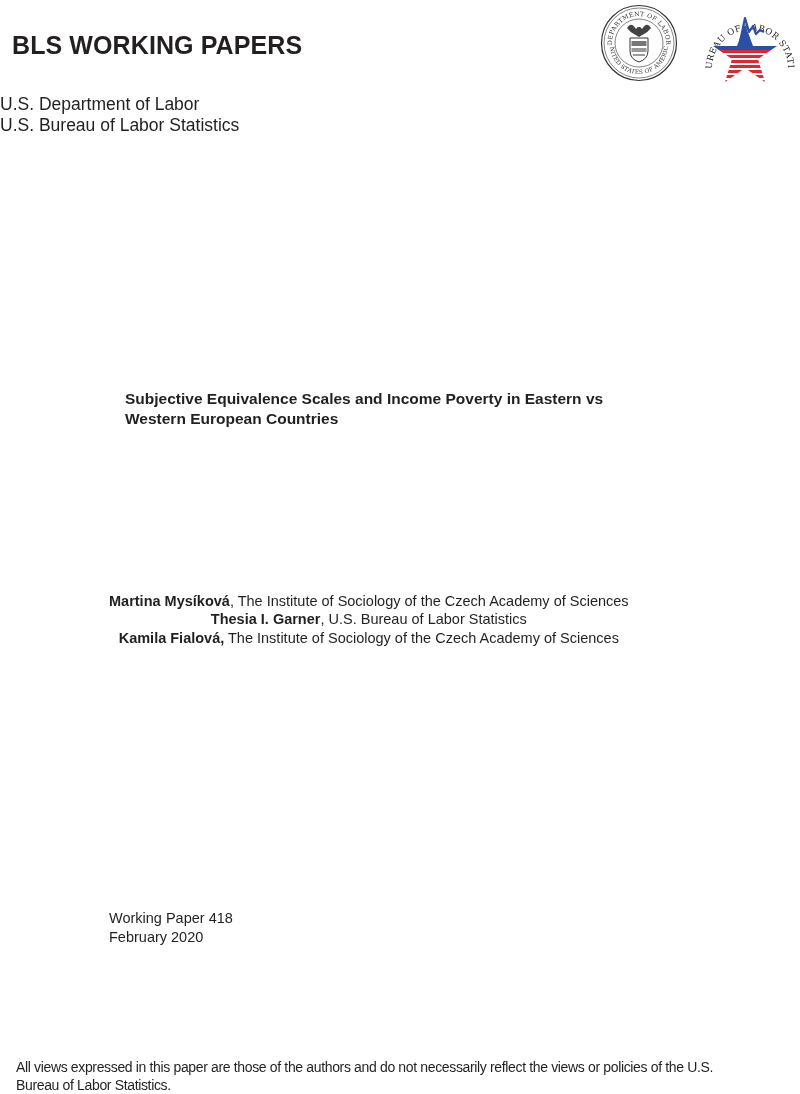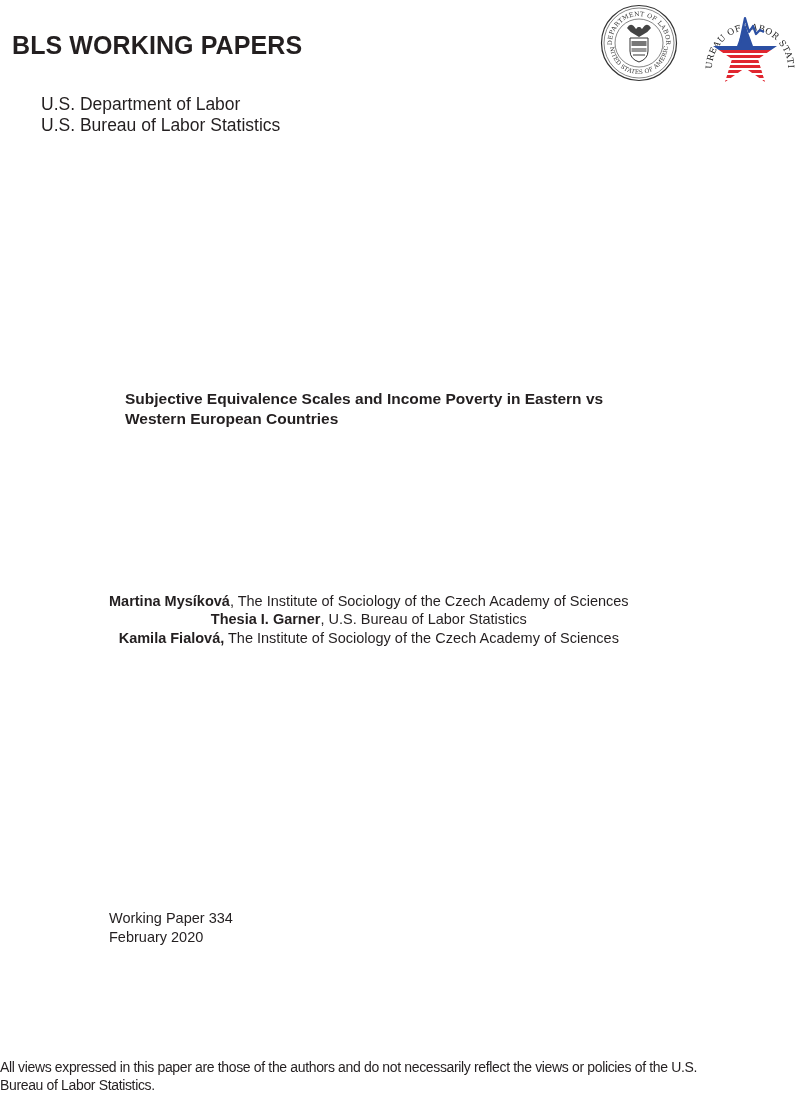--- a/index.html
+++ b/index.html
@@ -6,33 +6,33 @@
     body {
       width: 800px; height: 1094px; position: relative; overflow: hidden;
       font-family: "Liberation Sans", sans-serif; color: #231f20;
     }
     .abs { position: absolute; }
     .series-title {
       left: 12px; top: 29px; font-size: 25px; font-weight: bold; letter-spacing: 0.1px;
       line-height: 32px; margin: 0;
     }
     .agency { left: 0; top: 94px; font-size: 17.5px; line-height: 21px; }
-    .agency div { white-space: nowrap; margin-left: 41px; }
+    .agency div { white-space: nowrap; }
     .seal { left: 600px; top: 4px; width: 78px; height: 78px; }
     .bls-logo { left: 700px; top: 2px; width: 96px; height: 84px; }
     .paper-title {
       left: 109px; top: 373px; font-size: 15.5px; font-weight: bold; line-height: 20px;
       width: 560px; margin: 16px;
     }
     .authors { left: 109px; top: 592px; font-size: 14.5px; line-height: 18.3px; text-align: center; }
     .authors div { white-space: nowrap; }
     .authors b { font-weight: bold; }
     .wp { left: 109px; top: 909px; font-size: 14.5px; line-height: 18.5px; }
     .disclaimer {
-      left: 0; top: 1058px; font-size: 14px; line-height: 18px; width: 720px;
+      left: 16px; top: 1058px; font-size: 14px; line-height: 18px; width: 720px;
       letter-spacing: -0.35px;
     }
   </style>
 </head>
 <body>
 
 <h1 class="abs series-title">BLS WORKING PAPERS</h1>
 
 <div class="abs agency">
   <div>U.S. Department of Labor</div>
@@ -92,17 +92,17 @@
   <span>Western European Countries</span>
 </h2>
 
 <div class="abs authors">
   <div><b>Martina Mysíková</b><span>, The Institute of Sociology of the Czech Academy of Sciences</span></div>
   <div><b>Thesia I. Garner</b><span>, U.S. Bureau of Labor Statistics</span></div>
   <div><b>Kamila Fialová,</b><span> The Institute of Sociology of the Czech Academy of Sciences</span></div>
 </div>
 
 <div class="abs wp">
-  <div>Working Paper 334</div>
+  <div>Working Paper 418</div>
   <div>February 2020</div>
 </div>
 
 <div class="abs disclaimer">All views expressed in this paper are those of the authors and do not necessarily reflect the views or policies of the U.S. Bureau of Labor Statistics.</div>
 
 </body></html>

